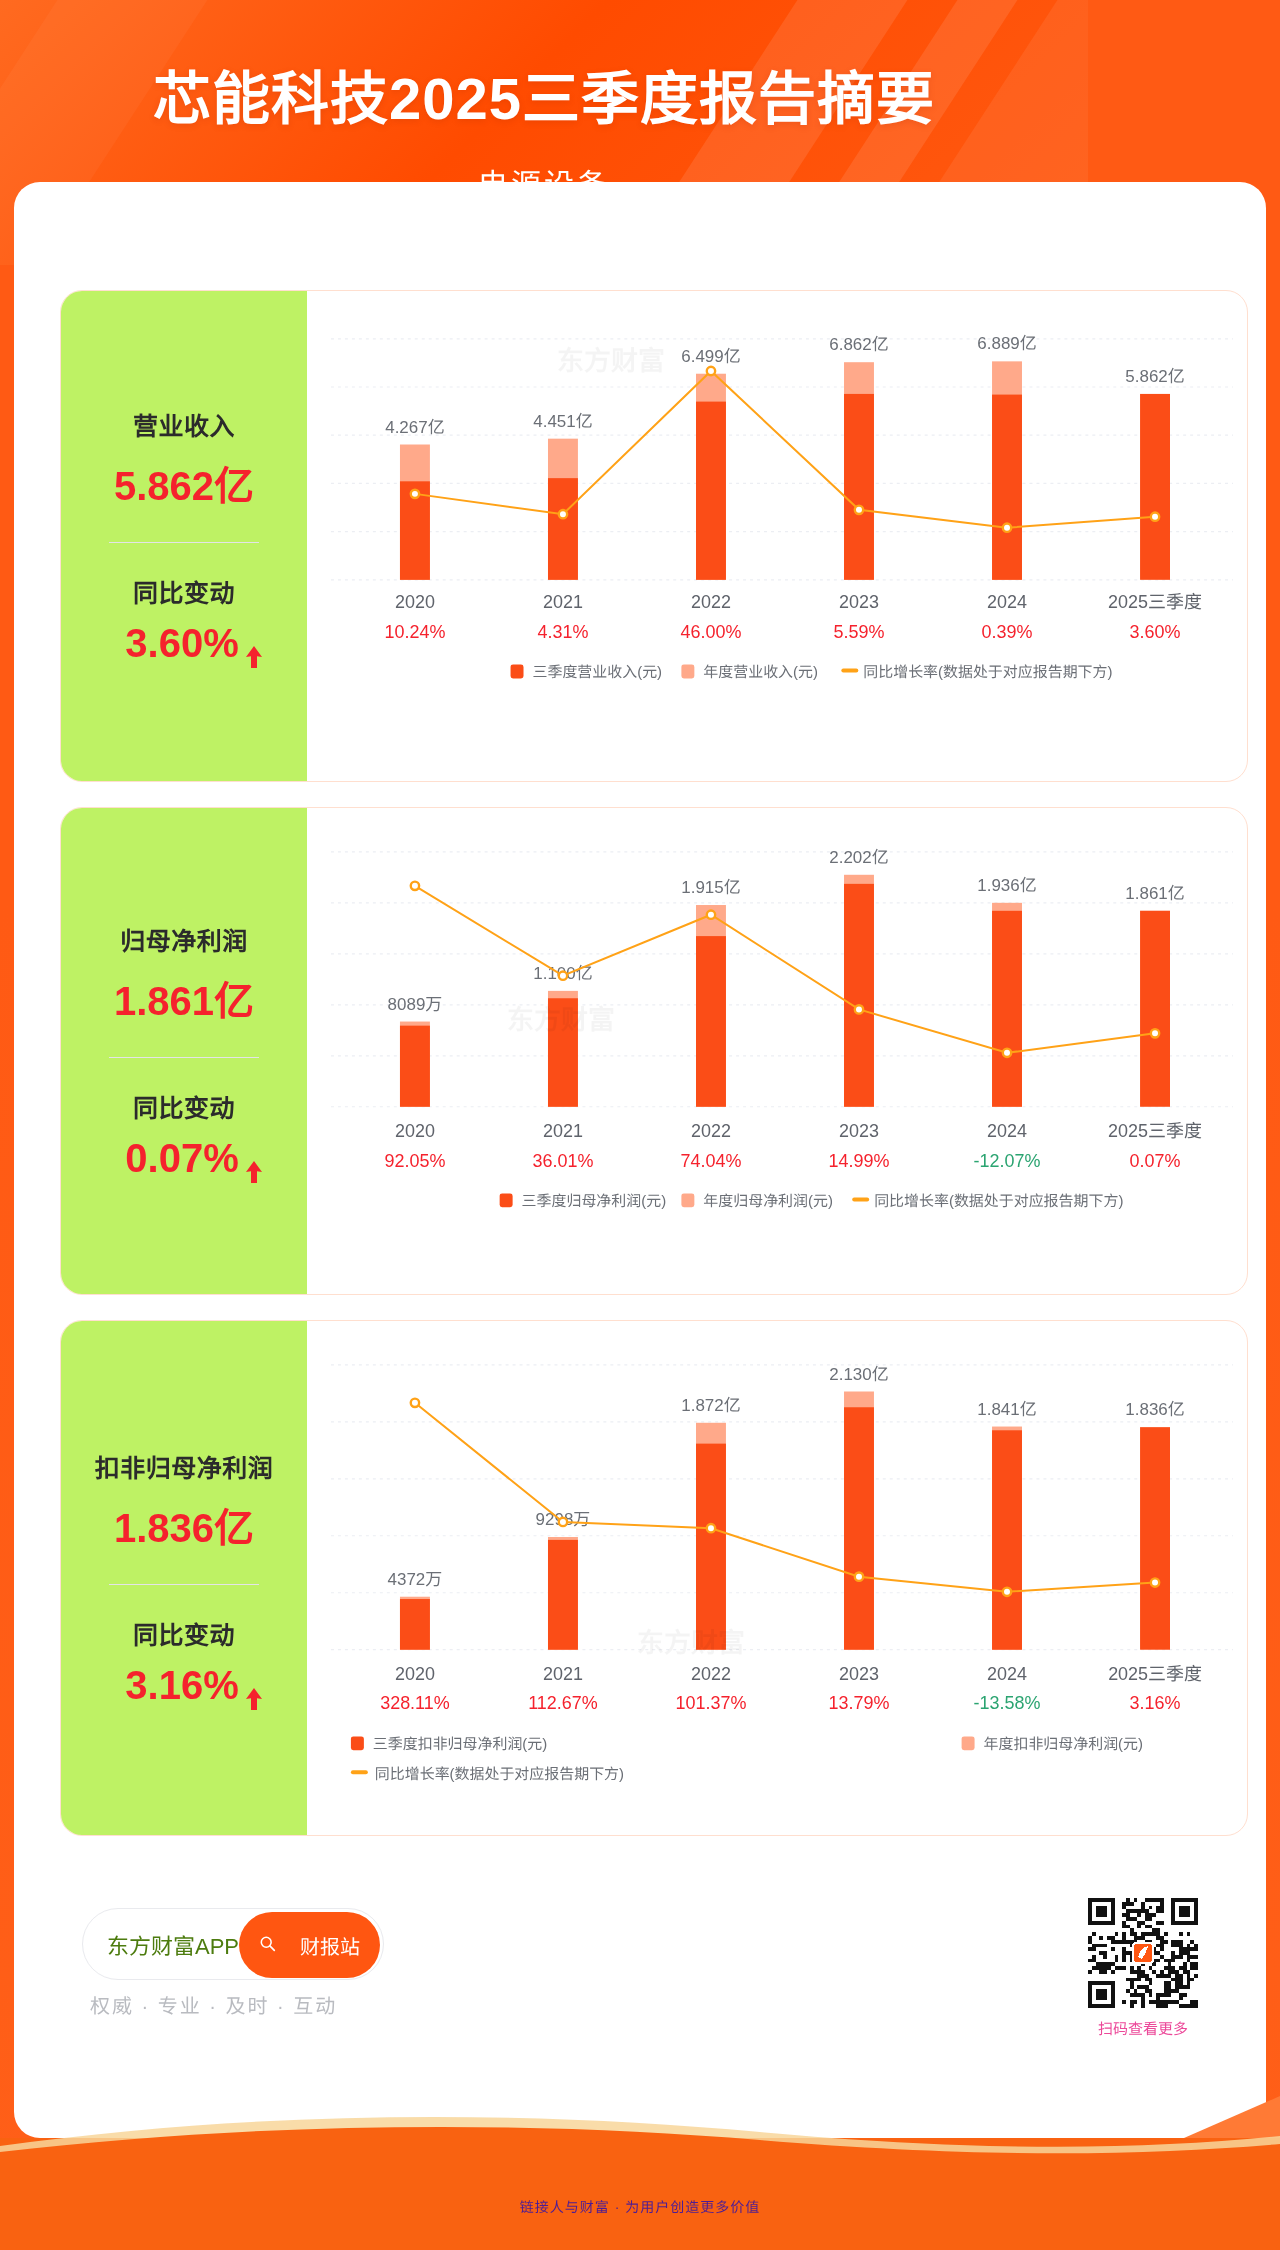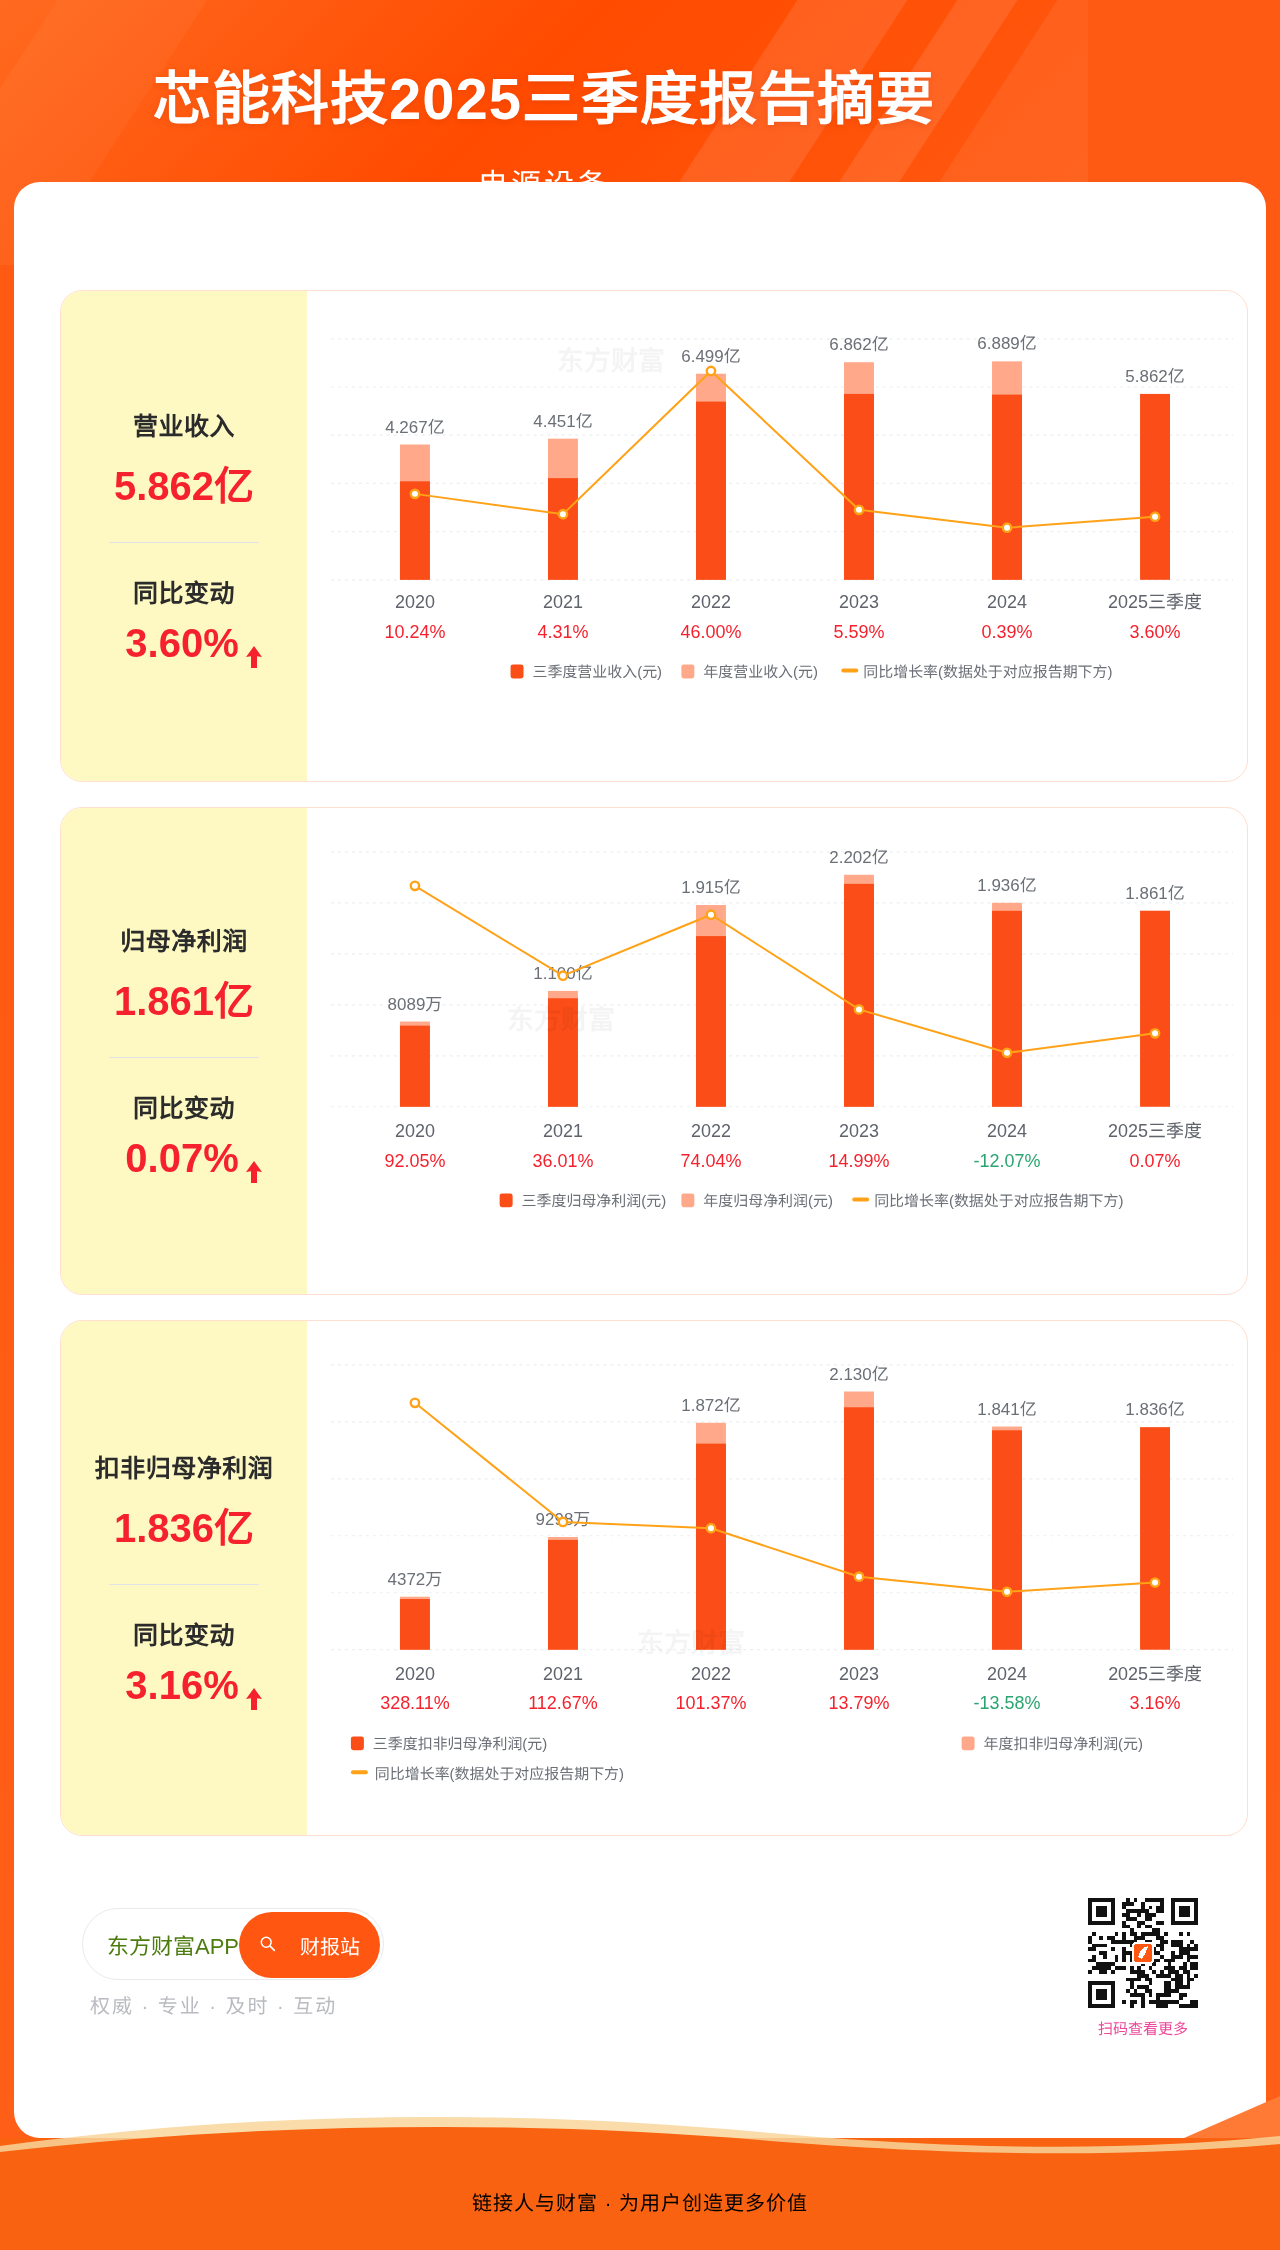--- a/index.html
+++ b/index.html
@@ -31,21 +31,21 @@
       background:#fff; border-radius:26px; }
 
   
   .card { position:absolute; left:46px; width:1188px;
       background:#fff; border:1px solid #ffdfcf; border-radius:22px; overflow:hidden;
       display:flex; }
   #card1 { top:108px;  height:492px; }
   #card2 { top:625px;  height:488px; }
   #card3 { top:1138px; height:516px; }
 
-  .card-left { width:246px; background:#fef9c3; flex:none;
+  .card-left { width:246px; background:#bef264; flex:none;
       display:flex; flex-direction:column; align-items:center; justify-content:center; }
   .kpi-block { width:100%; text-align:center; }
   .kpi-label { font-size:25px; color:#2b2b2b; font-weight:bold; letter-spacing:.5px; }
   .kpi-value { font-size:40px; color:#f5222d; font-weight:bold; margin-top:12px; letter-spacing:0; }
   .kpi-div { width:150px; height:1px; background:#e3e4e8; margin:30px auto; }
   .kpi-value.with-arrow { display:inline-flex; align-items:center; gap:2px; }
   .arrow-up { display:inline-block; width:0; height:0; position:relative; margin-left:2px; }
   .arrow-up svg { display:block; }
 
   .card-right { flex:1; position:relative; }
@@ -67,21 +67,21 @@
   .qr-wrap { position:absolute; right:50px; top:16px; text-align:center; }
   .qr { width:110px; height:110px; position:relative; background:#fff; }
   .qr svg { display:block; }
   .qr-cap { font-size:15px; color:#ec4899; margin-top:9px; }
 
   
   .bottombar { position:absolute; left:0; bottom:0; width:1280px; height:112px;
       background:#f96211; }
   .bottombar .wave { position:absolute; top:-22px; left:0; width:1280px; height:46px; }
   .bottombar-text { position:absolute; left:0; bottom:34px; width:100%; text-align:center;
-      font-size:20px; color:#000000; letter-spacing:1px; }
+      font-size:14px; color:#4c1d95; letter-spacing:1px; }
   .corner-tri { position:absolute; right:0; bottom:112px; width:0; height:0;
       border-left:96px solid transparent; border-bottom:42px solid #ff7a35; }
 
   
   .wm { position:absolute; color:rgba(0,0,0,0.045); font-size:27px; font-weight:bold;
         pointer-events:none; white-space:nowrap; }
 </style>
 </head>
 <body>
 

